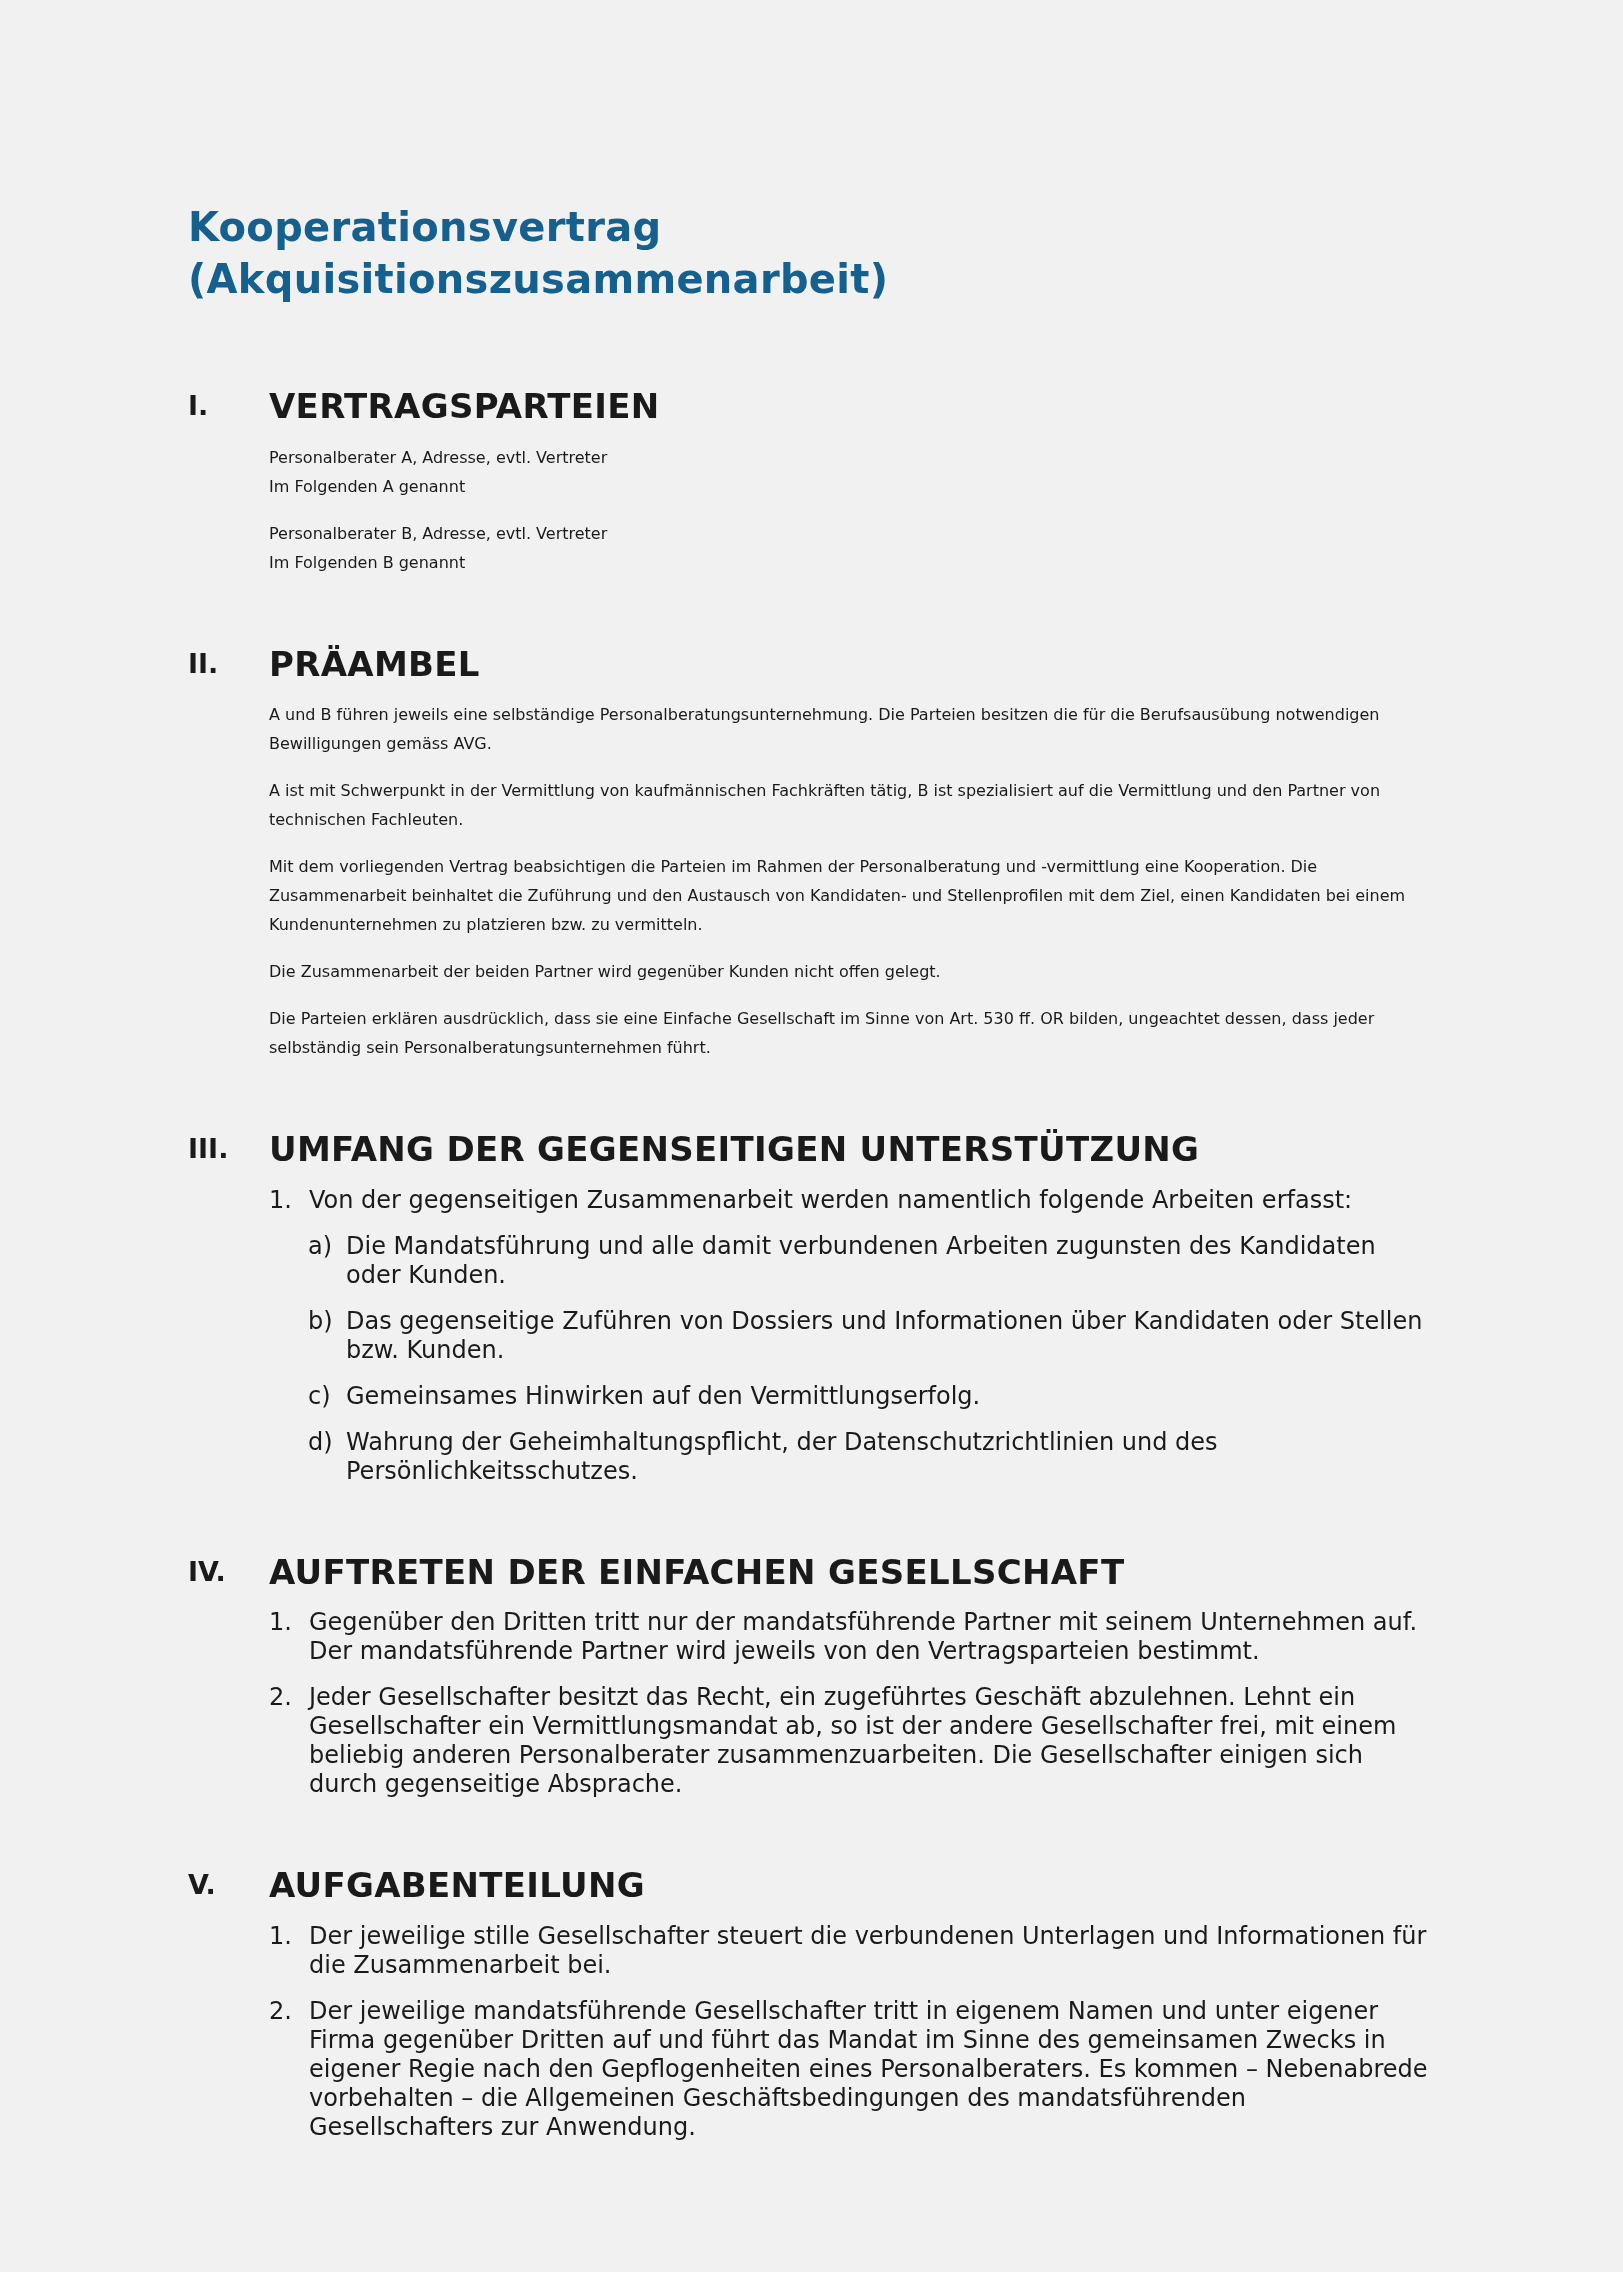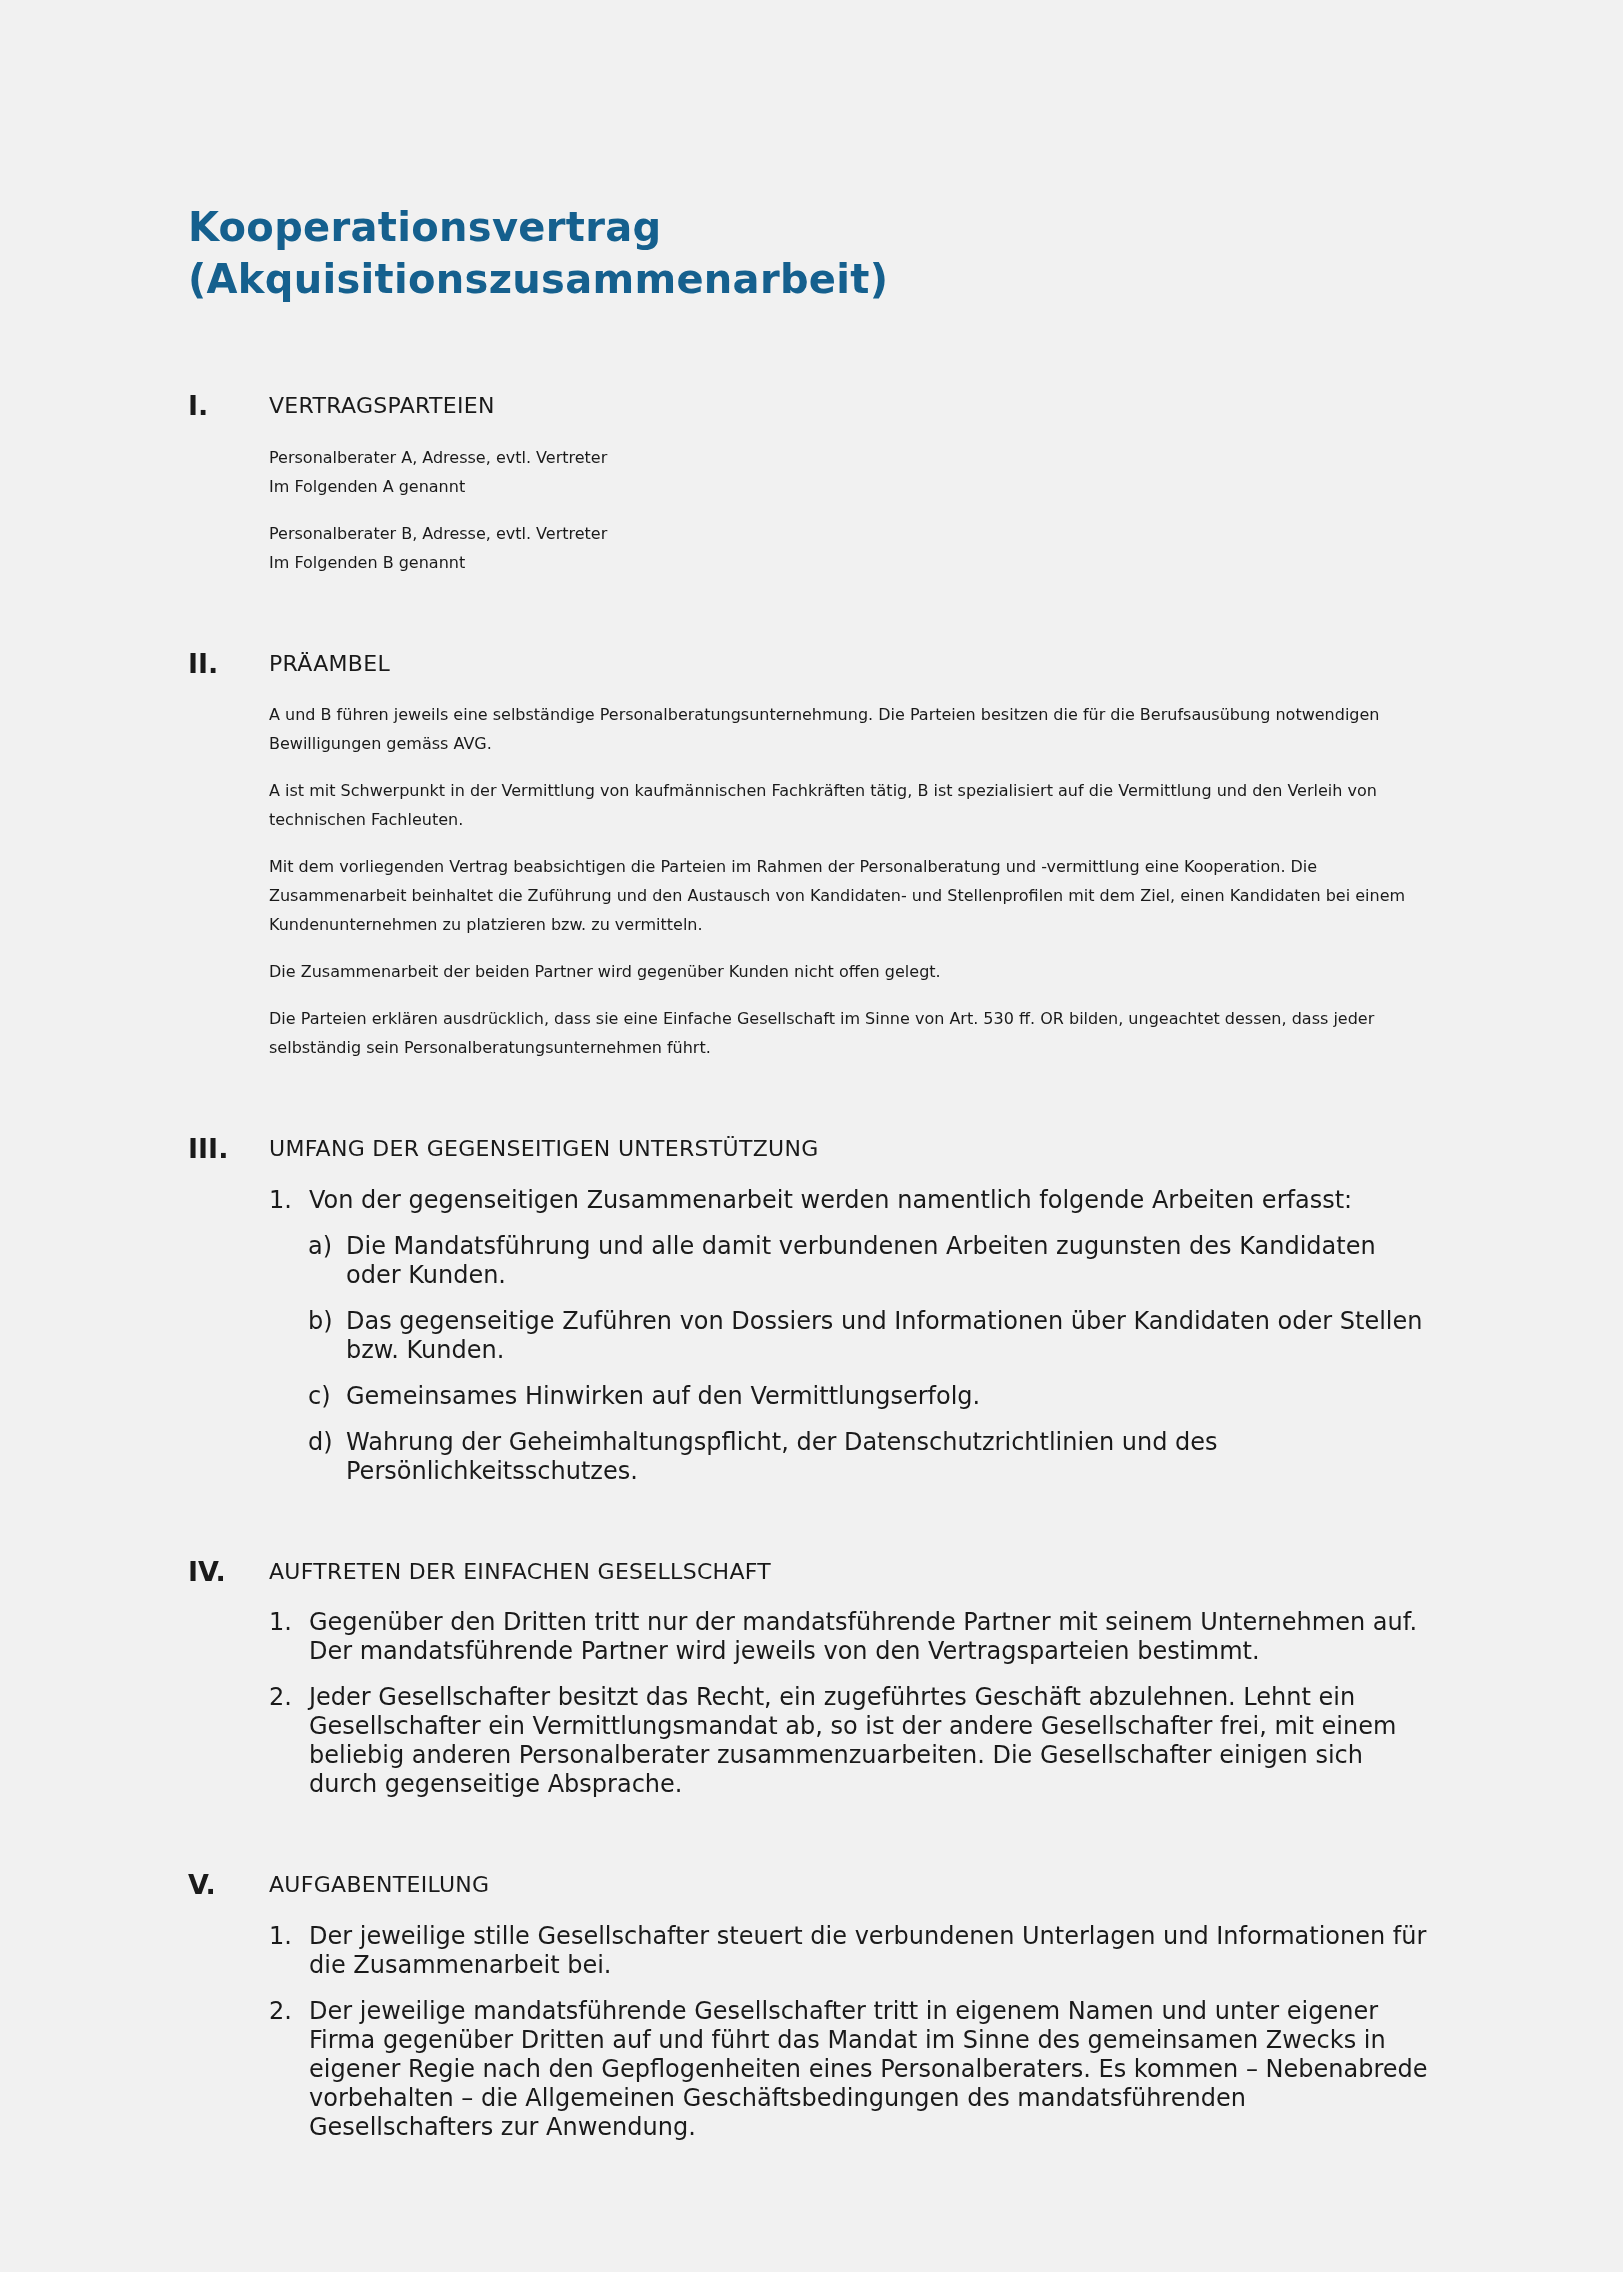--- a/index.html
+++ b/index.html
@@ -31,23 +31,23 @@
   .first-section { margin-top: 84px; }
   .sec-num {
     flex: none;
     width: 81px;
     font-size: 27px;
     line-height: 34px;
     font-weight: bold;
   }
   .sec-content { flex: 1; max-width: 1166px; }
   .sec-heading {
-    font-size: 22px;
+    font-size: 34px;
     line-height: 34px;
-    font-weight: normal;
+    font-weight: bold;
     margin-bottom: 19.5px;
     letter-spacing: 0.3px;
   }
   .para {
     font-size: 16px;
     line-height: 29px;
     margin-bottom: 18px;
     max-width: 1166px;
   }
   .item {
@@ -91,21 +91,21 @@
         <div>Im Folgenden B genannt</div>
       </div>
     </div>
   </div>
 
   <div class="section">
     <div class="sec-num">II.</div>
     <div class="sec-content">
       <div class="sec-heading">PRÄAMBEL</div>
       <div class="para">A und B führen jeweils eine selbständige Personalberatungsunternehmung. Die Parteien besitzen die für die Berufsausübung notwendigen Bewilligungen gemäss AVG.</div>
-      <div class="para">A ist mit Schwerpunkt in der Vermittlung von kaufmännischen Fachkräften tätig, B ist spezialisiert auf die Vermittlung und den Verleih von technischen Fachleuten.</div>
+      <div class="para">A ist mit Schwerpunkt in der Vermittlung von kaufmännischen Fachkräften tätig, B ist spezialisiert auf die Vermittlung und den Partner von technischen Fachleuten.</div>
       <div class="para">Mit dem vorliegenden Vertrag beabsichtigen die Parteien im Rahmen der Personalberatung und -vermittlung eine Kooperation. Die Zusammenarbeit beinhaltet die Zuführung und den Austausch von Kandidaten- und Stellenprofilen mit dem Ziel, einen Kandidaten bei einem Kundenunternehmen zu platzieren bzw. zu vermitteln.</div>
       <div class="para">Die Zusammenarbeit der beiden Partner wird gegenüber Kunden nicht offen gelegt.</div>
       <div class="para">Die Parteien erklären ausdrücklich, dass sie eine Einfache Gesellschaft im Sinne von Art. 530 ff. OR bilden, ungeachtet dessen, dass jeder selbständig sein Personalberatungsunternehmen führt.</div>
     </div>
   </div>
 
   <div class="section">
     <div class="sec-num">III.</div>
     <div class="sec-content">
       <div class="sec-heading">UMFANG DER GEGENSEITIGEN UNTERSTÜTZUNG</div>

